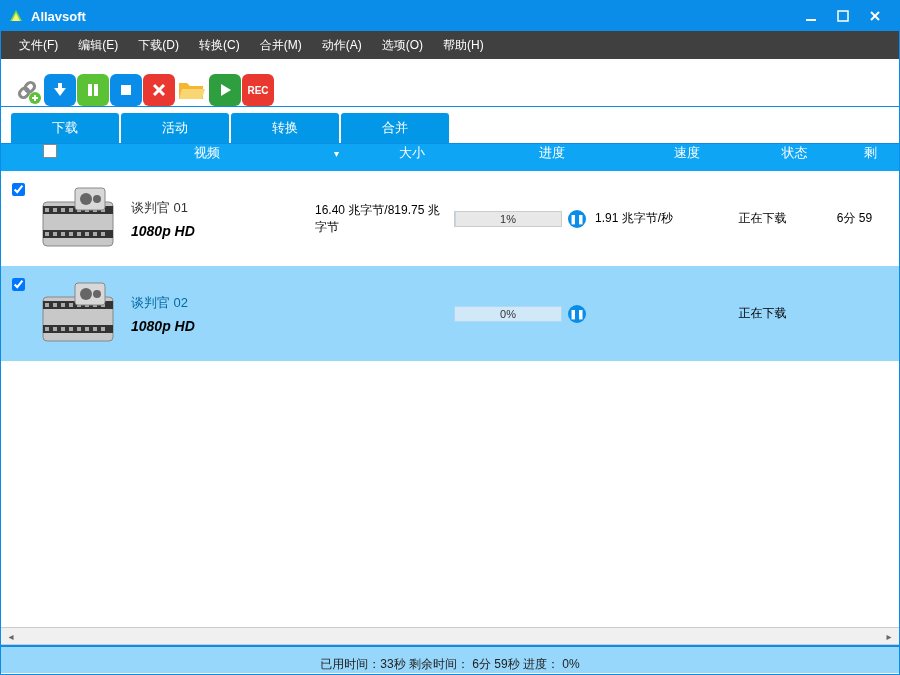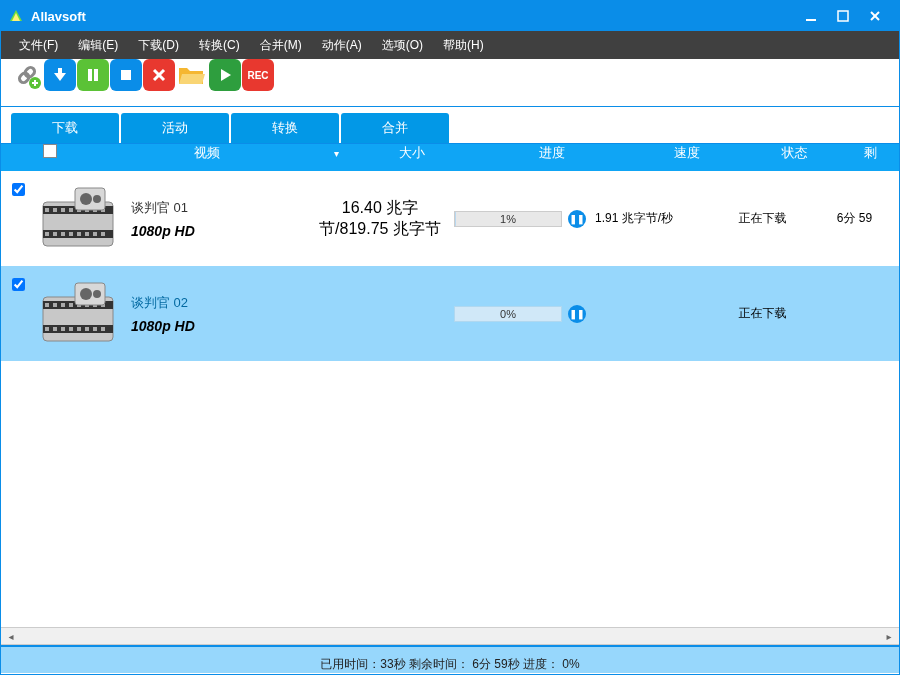--- a/index.html
+++ b/index.html
@@ -6,21 +6,21 @@
 body { width: 900px; height: 675px; overflow: hidden; background: #fff; border: 1px solid #0a8de8; }
 
 .titlebar { height: 30px; background: #0a8de8; display: flex; align-items: center; padding: 0 8px; color: #fff; }
 .titlebar .logo { width: 14px; height: 14px; margin-right: 8px; }
 .titlebar .title { font-size: 13px; font-weight: bold; flex: 1; }
 .titlebar .win-btn { width: 32px; height: 30px; display: flex; align-items: center; justify-content: center; cursor: pointer; }
 
 .menubar { height: 28px; background: #404040; display: flex; align-items: center; padding: 0 8px; color: #fff; font-size: 12px; }
 .menubar .menu-item { padding: 4px 10px; cursor: pointer; }
 
-.toolbar { height: 48px; background: #fff; border-bottom: 1px solid #0a8de8; display: flex; align-items: flex-start; padding: 0 10px; gap: 1px; }
+.toolbar { height: 48px; background: #fff; border-bottom: 1px solid #0a8de8; display: flex; align-items: flex-end; padding: 0 10px; gap: 1px; }
 .tool-btn { width: 32px; height: 32px; border-radius: 6px; display: flex; align-items: center; justify-content: center; cursor: pointer; }
 
 .tabs-row { height: 36px; background: #fff; display: flex; align-items: flex-end; padding-left: 10px; gap: 2px; }
 .tab { width: 108px; height: 30px; background: #0298e7; color: #fff; font-size: 13px; display: flex; align-items: center; justify-content: center; cursor: pointer; border-top-left-radius: 3px; border-top-right-radius: 3px; }
 .tab.active { background: #0298e7; }
 
 .headers { height: 28px; background: #0fa5f5; display: flex; align-items: flex-start; color: #fff; font-size: 13px; border-top: 1px solid #0a8de8; padding-left: 32px; }
 .hdr-cell { text-align: center; position: relative; }
 .hdr-cell:first-child { width: 34px; display: flex; align-items: center; justify-content: center; }
 .hdr-checkbox { width: 14px; height: 14px; background: #fff; border: 1px solid #888; }
@@ -36,21 +36,21 @@
 .row { height: 95px; display: flex; align-items: center; font-size: 12px; }
 .row.r0 { background: #ffffff; }
 .row.r1 { background: #97d7fc; }
 .row .chk { width: 34px; display: flex; align-items: flex-start; justify-content: center; padding-top: 12px; height: 100%; }
 .row .chk input { width: 13px; height: 13px; }
 .row .thumb { width: 86px; height: 70px; margin-right: 10px; }
 .row .info { width: 184px; }
 .row .info .name { font-size: 13px; color: #333; margin-bottom: 6px; }
 .row.r1 .info .name { color: #0369a1; }
 .row .info .quality { font-size: 14px; font-weight: bold; color: #000; font-style: italic; }
-.row .size { width: 130px; text-align: center; font-size: 16px; }
+.row .size { width: 130px; font-size: 12px; }
 .row .prog-cell { width: 150px; display: flex; align-items: center; justify-content: center; gap: 6px; }
 .prog-bar { width: 108px; height: 16px; background: #e8e8e8; position: relative; border: 1px solid #ccc; }
 .row.r1 .prog-bar { background: #d0e8f8; border-color: #b0d8f0; }
 .prog-fill { height: 100%; background: #b8d8f0; }
 .prog-text { position: absolute; inset: 0; display: flex; align-items: center; justify-content: center; font-size: 11px; color: #333; }
 .pause-ico { width: 18px; height: 18px; border-radius: 50%; background: #0a8de8; display: flex; align-items: center; justify-content: center; color: #fff; font-size: 9px; font-weight: bold; }
 .row .speed { width: 120px; text-align: left; font-size: 12px; }
 .row .status { width: 95px; text-align: center; font-size: 12px; }
 .row .remain { flex: 1; text-align: center; font-size: 12px; }
 

